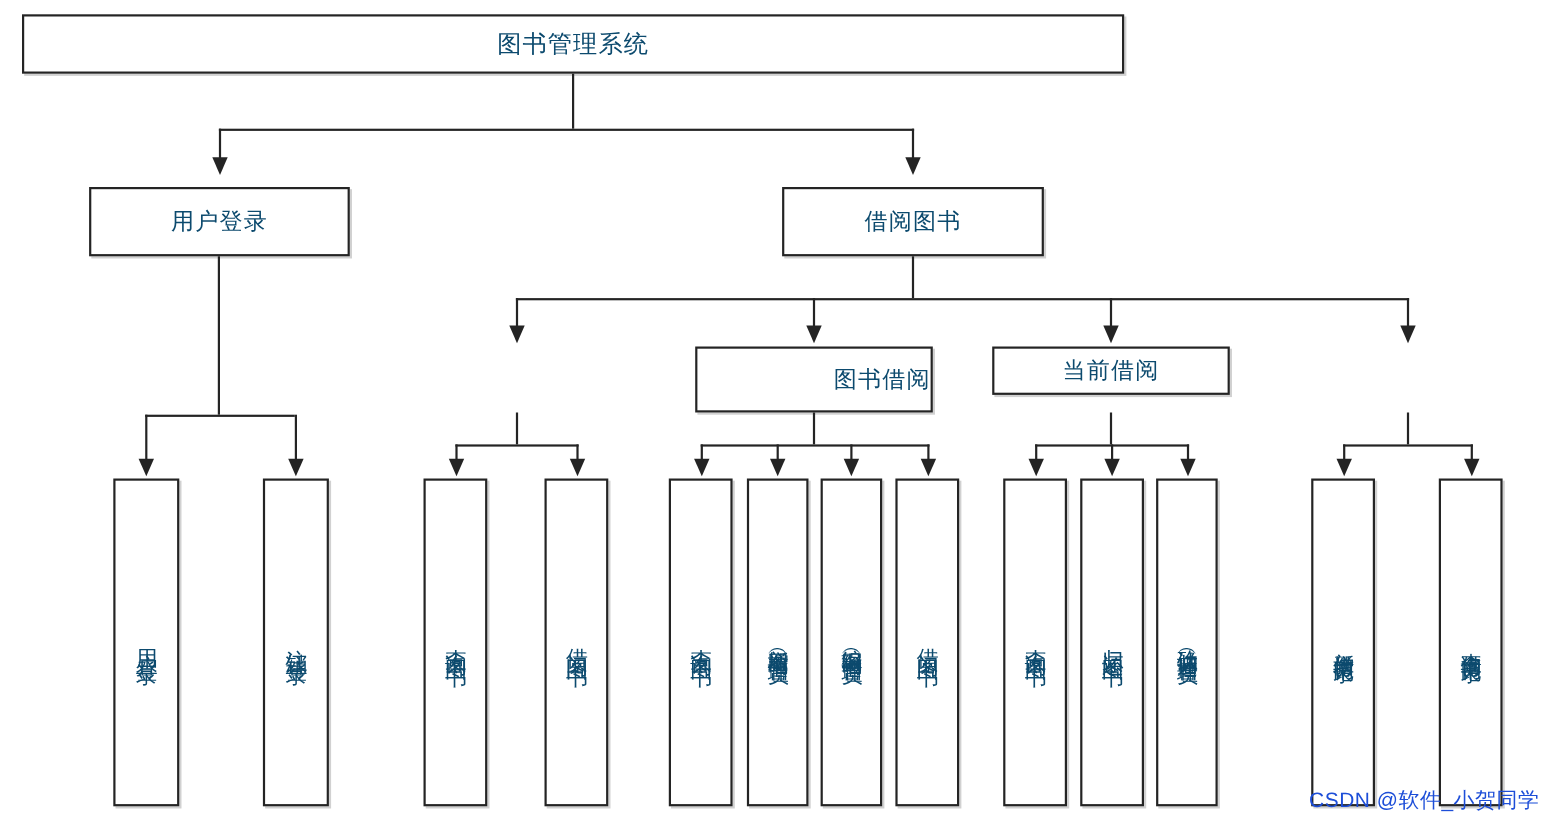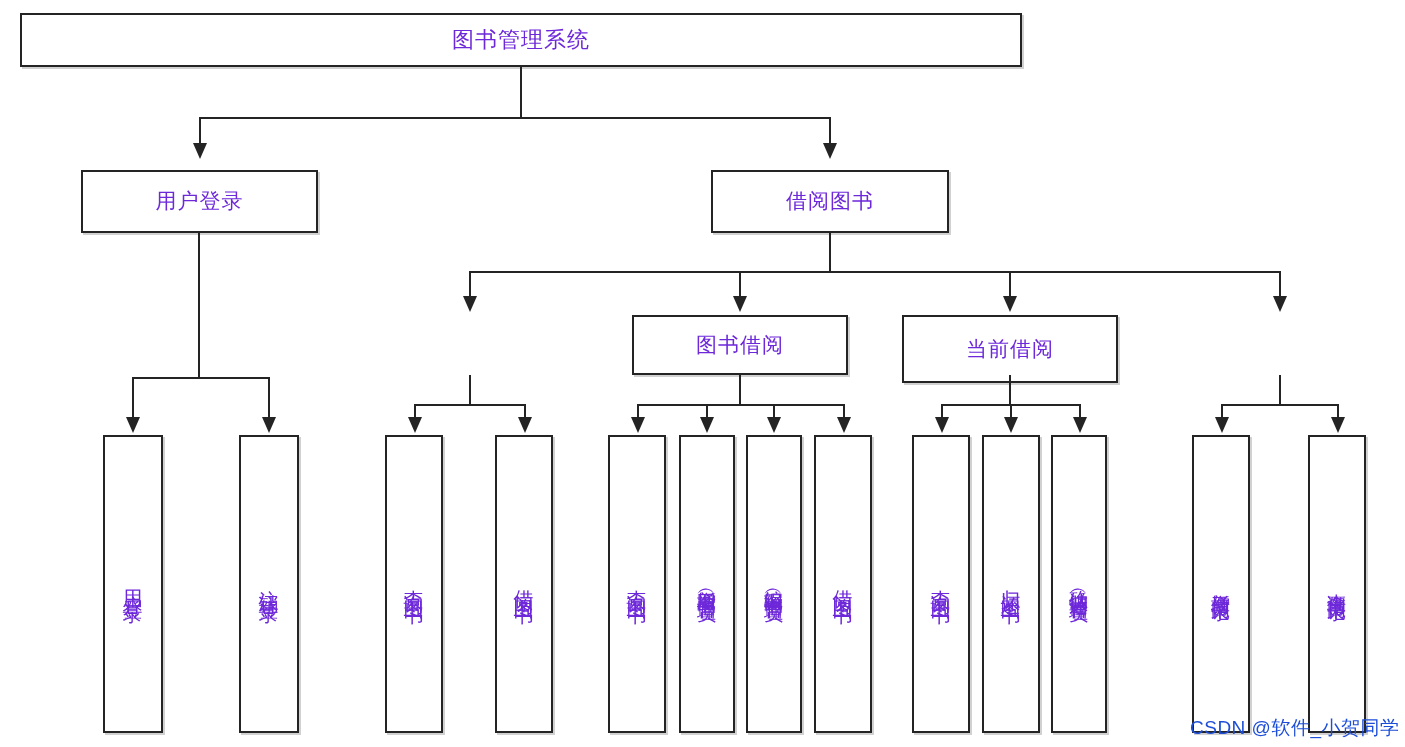--- a/index.html
+++ b/index.html
@@ -24,21 +24,21 @@
     position: absolute;
     box-sizing: border-box;
     background: #ffffff;
     border: 2px solid #242424;
     box-shadow: 2px 2px 0 rgba(0,0,0,0.18);
     display: flex;
     align-items: center;
     justify-content: center;
   }
   .node .label {
-    color: #6d28d9;
+    color: #0c4a6e;
     font-size: 21px;
     line-height: 1.25;
     letter-spacing: 1px;
     white-space: nowrap;
     font-family: Liberation Serif, serif;
   }
 
   
   .node.root .label   { font-size: 22px; }
   .node.lvl2 .label   { font-size: 21px; }
@@ -131,25 +131,25 @@
   <div class="vline" style="left:739px; top:271px; width:2px; height:27px;"></div>
   <div class="arrow" style="left:733px; top:296px;"></div>
 
   <div class="vline" style="left:1009px; top:271px; width:2px; height:27px;"></div>
   <div class="arrow" style="left:1003px; top:296px;"></div>
 
   <div class="vline" style="left:1279px; top:271px; width:2px; height:27px;"></div>
   <div class="arrow" style="left:1273px; top:296px;"></div>
 
 
-  <div class="node lvl3" style="left:632px; top:315px; width:216px; height:60px;">
+  <div class="node lvl3" style="left:632px; top:315px; width:216px; height:60px;justify-content:flex-end;">
     <span class="label">图书借阅</span>
   </div>
 
-  <div class="node lvl3" style="left:902px; top:315px; width:216px; height:68px;">
+  <div class="node lvl3" style="left:902px; top:315px; width:216px; height:44px;">
     <span class="label">当前借阅</span>
   </div>
 
 
   <div class="vline" style="left:469px; top:375px; width:2px; height:29px;"></div>
   <div class="hline" style="left:414px; top:404px; width:112px; height:2px;"></div>
   <div class="vline" style="left:414px; top:404px; width:2px; height:15px;"></div>
   <div class="arrow" style="left:408px; top:417px;"></div>
   <div class="vline" style="left:524px; top:404px; width:2px; height:15px;"></div>
   <div class="arrow" style="left:518px; top:417px;"></div>

